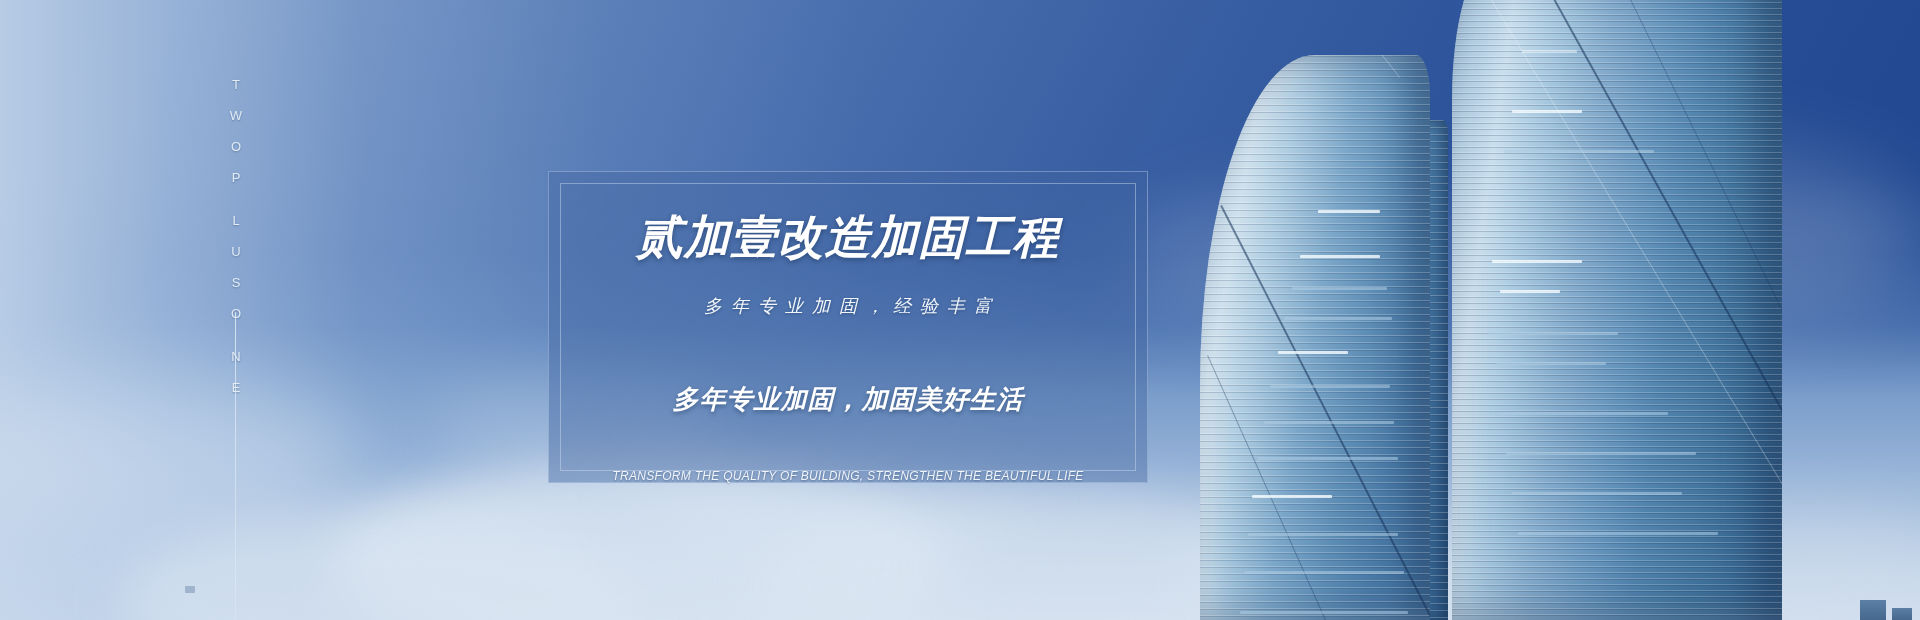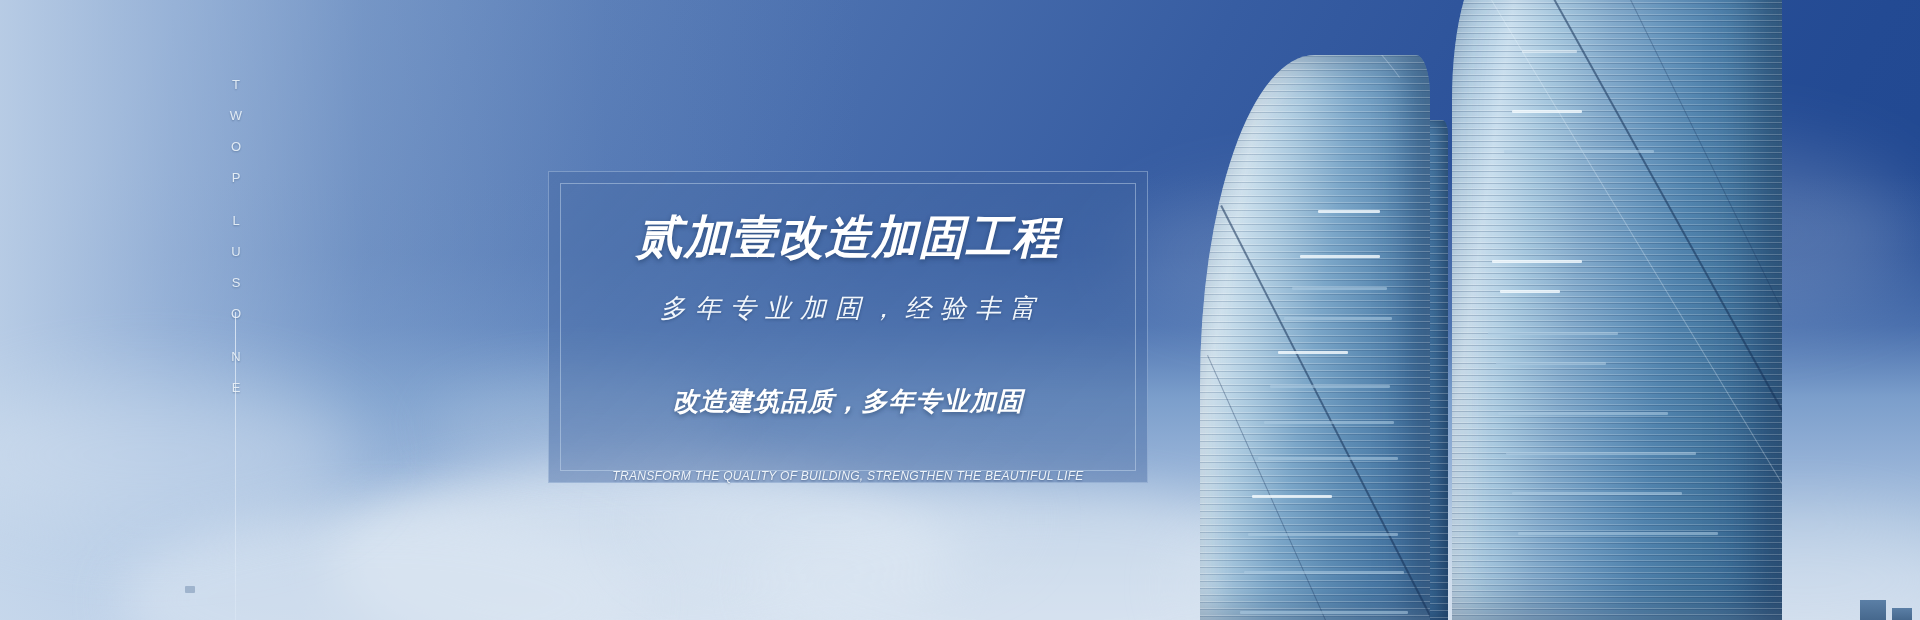--- a/index.html
+++ b/index.html
@@ -161,21 +161,21 @@
     border:1px solid rgba(206,224,242,.45);box-sizing:border-box;}
 
   .panel-content{position:absolute;left:0;right:0;top:0;bottom:0;
     display:flex;flex-direction:column;align-items:center;justify-content:space-between;
     padding-top:42px;box-sizing:border-box;font-style:italic;}
 
   .headline{color:#ffffff;font-size:46px;font-weight:bold;line-height:1;
     letter-spacing:1px;
     text-shadow:0 2px 5px rgba(14,38,72,.45);white-space:nowrap;}
 
-  .subline{color:#f2f7fc;font-size:26px;font-weight:normal;line-height:1;
+  .subline{color:#f2f7fc;font-size:18px;font-weight:normal;line-height:1;
     letter-spacing:9px;padding-left:9px;white-space:nowrap;
     text-shadow:0 1px 3px rgba(14,38,72,.40);}
 
   .tagline{color:#ffffff;font-size:26px;font-weight:bold;line-height:1;
     letter-spacing:1px;margin-top:33px;white-space:nowrap;
     text-shadow:0 2px 4px rgba(14,38,72,.42);}
 
   .engline{color:#eef4fa;font-size:12px;font-weight:normal;line-height:1;
     letter-spacing:.3px;margin-top:21px;white-space:nowrap;
     text-shadow:0 1px 2px rgba(14,38,72,.35);}
@@ -264,18 +264,18 @@
     <span class="brand-letter">E</span>
   </div>
   <div class="brand-line"></div>
   <div class="brand-mark"></div>
 
   <div class="panel">
     <div class="panel-inner"></div>
     <div class="panel-content">
       <div class="headline">贰加壹改造加固工程</div>
       <div class="subline">多年专业加固，经验丰富</div>
-      <div class="tagline">改造建筑品质，多年专业加固</div>
+      <div class="tagline">多年专业加固，加固美好生活</div>
       <div class="engline">TRANSFORM THE QUALITY OF BUILDING, STRENGTHEN THE BEAUTIFUL LIFE</div>
     </div>
   </div>
 
 </div>
 
 </body></html>

